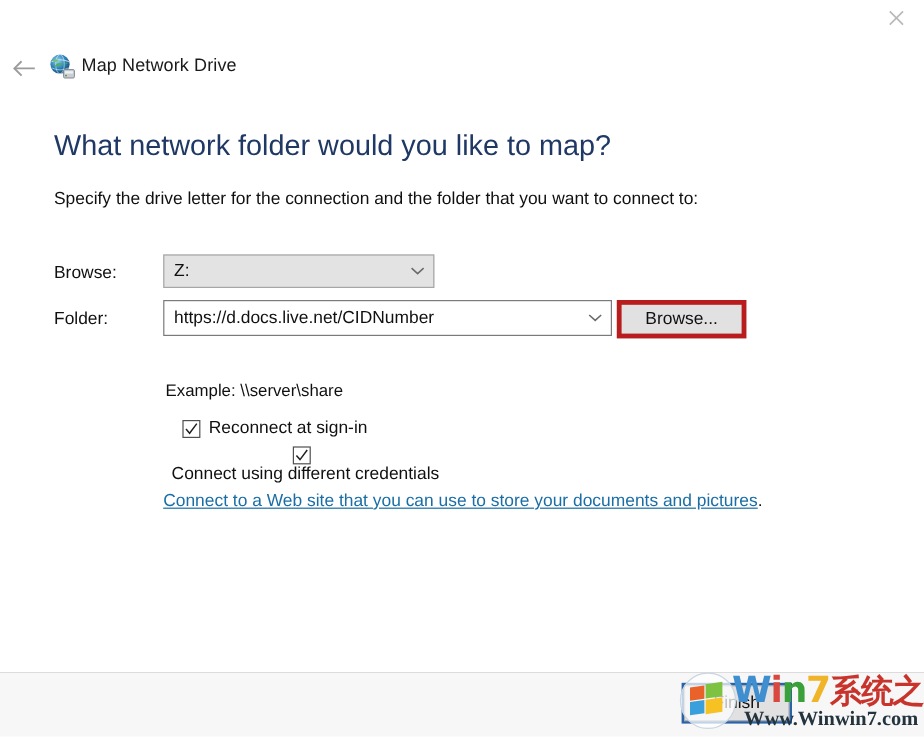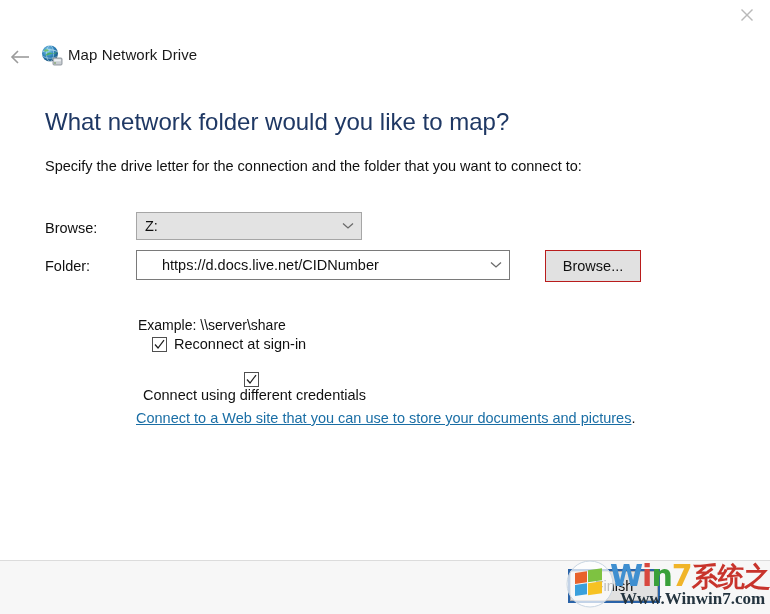--- a/index.html
+++ b/index.html
@@ -141,32 +141,31 @@
     background: #e3e3e3;
     border-color: #a6a6a6;
   }
   #folder-combo {
     left: 136px;
     top: 160px;
     width: 374px;
     height: 30px;
     background: #ffffff;
     border-color: #7a7a7a;
-    padding-left: 17px;
   }
 
   .browse-btn {
     position: absolute;
-    left: 545px;
+    left: 514px;
     top: 160px;
-    width: 96px;
+    width: 108px;
     height: 32px;
     box-sizing: border-box;
     background: #e1e1e1;
-    border: 1px solid #b91c1c;
+    border: 4px solid #b91c1c;
     font-size: 14.5px;
     color: #101010;
     display: flex;
     align-items: center;
     justify-content: center;
     cursor: default;
     font-family: "Liberation Sans", sans-serif;
   }
 
   .example {
@@ -179,21 +178,21 @@
   }
 
   
   .cbrow {
     position: absolute;
     left: 136px;
     display: flex;
     align-items: center;
     cursor: default;
   }
-  #cb-reconnect { top: 246px; padding-left: 16px; }
+  #cb-reconnect { top: 259px; padding-left: 16px; }
   #cb-credentials { top: 282px; flex-direction: column; }
 
   .cbox {
     width: 15px; height: 15px;
     box-sizing: border-box;
     border: 1px solid #4f4f4f;
     background: #ffffff;
     position: relative;
     flex: 0 0 auto;
   }

